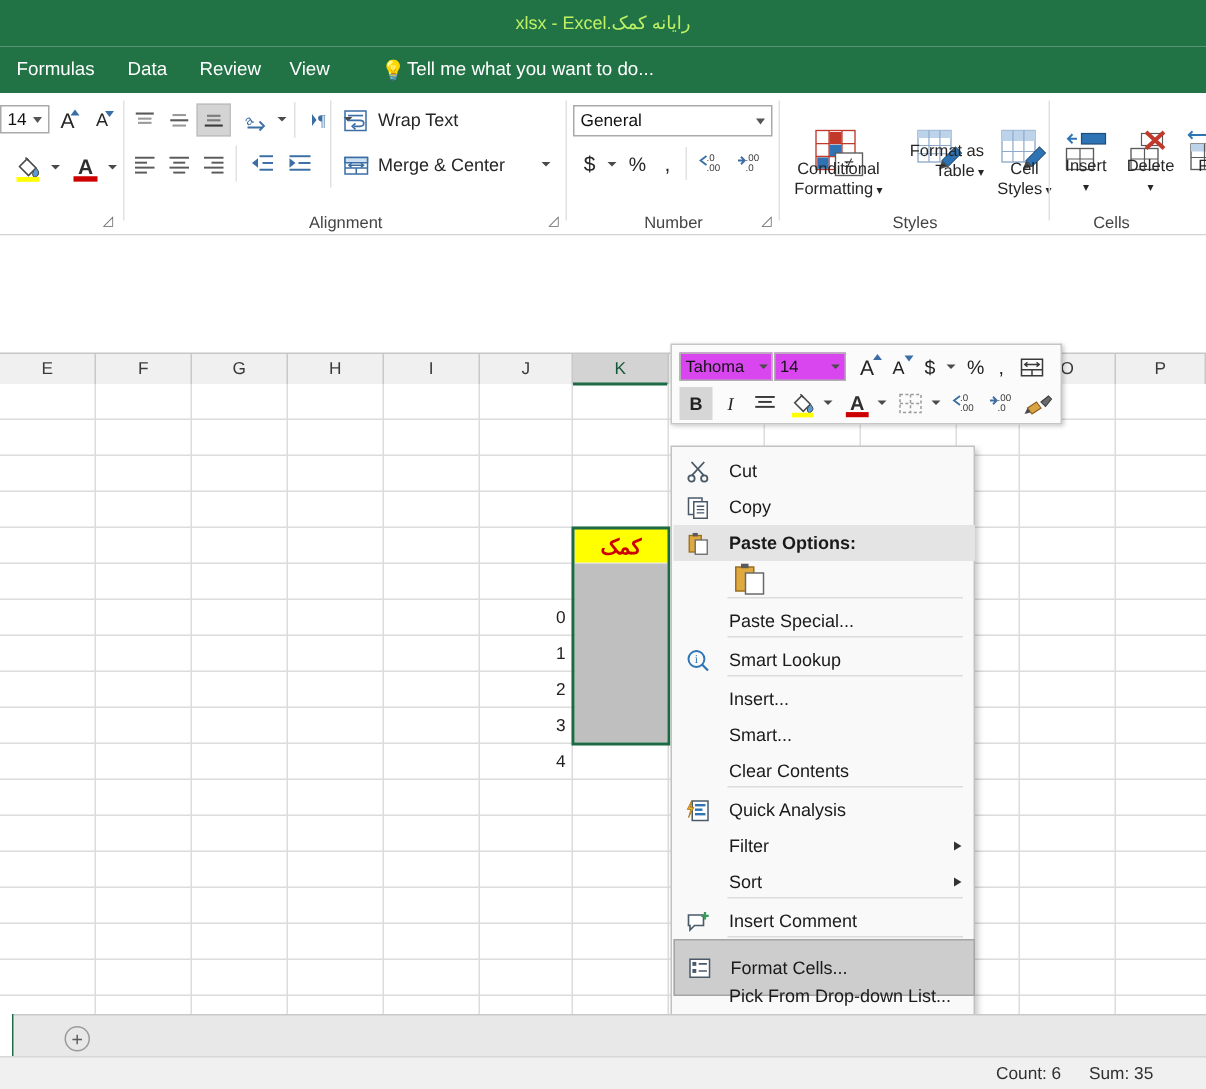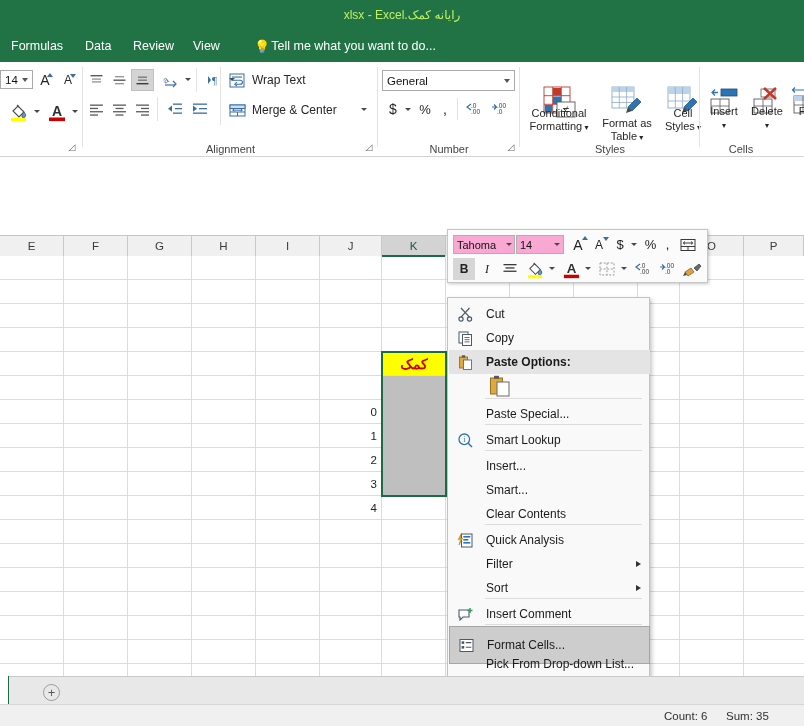--- a/index.html
+++ b/index.html
@@ -139,21 +139,21 @@
     position: absolute; left: 447px; top: 229px; width: 261px; height: 54px;
     background: #fbfbfb; border: 1px solid #c6c6c6;
     box-shadow: 1px 1px 3px rgba(0,0,0,0.22);
   }
   .mtbtn {
     position: absolute; display: flex; align-items: center; justify-content: center;
     font-size: 12px; color: #222; cursor: default; user-select: none;
   }
   .mtbtn.on { background: #d6d6d6; }
   .mtcombo {
-    position: absolute; background: #f9a8d4; border: 1px solid #b0b0b0;
+    position: absolute; background: #d946ef; border: 1px solid #b0b0b0;
     font-size: 11px; color: #111; display: flex; align-items: center;
     padding-left: 3px;
   }
 
   
   .ctxmenu {
     position: absolute; left: 447px; top: 297px; width: 203px; height: 429px;
     background: #f9f9f9; border: 1px solid #c2c2c2;
     box-shadow: 2px 2px 4px rgba(0,0,0,0.22);
   }
@@ -441,21 +441,21 @@
       </div>
 
       <div class="btn" style="left:76px; top:4px; width:60px; height:72px; flex-direction:column;">
         <svg width="36" height="34" viewBox="0 0 36 34">
           <rect x="3" y="2" width="22" height="21" fill="#ffffff" stroke="#8ea9c9" stroke-width="0.9"></rect>
           <rect x="3" y="2" width="22" height="5" fill="#bdd3ea"></rect>
           <path d="M10.3 2 v21 M17.6 2 v21 M3 12 h22 M3 17.5 h22" stroke="#8ea9c9" stroke-width="0.8"></path>
           <path d="M19 22 l9 -9 l4 4 l-9 9 z" fill="#2e74b5" stroke="#1f4e79" stroke-width="0.7"></path>
           <path d="M19 22 l-2 6 l6 -2 z" fill="#4a4a4a"></path>
         </svg>
-        <div class="biglabel" style="top:50px; left:0; width:100%;">
+        <div class="biglabel" style="top:28px; left:0; width:100%;text-align:right;">
           <span>Format as</span><br>
           <span>Table</span><span style="font-size:8px;"> ▾</span>
         </div>
       </div>
 
       <div class="btn" style="left:138px; top:4px; width:48px; height:72px; flex-direction:column;">
         <svg width="36" height="34" viewBox="0 0 36 34">
           <rect x="3" y="2" width="22" height="21" fill="#ffffff" stroke="#8ea9c9" stroke-width="0.9"></rect>
           <rect x="3" y="2" width="22" height="7" fill="#bdd3ea"></rect>
           <path d="M10.3 2 v21 M17.6 2 v21 M3 16 h22" stroke="#8ea9c9" stroke-width="0.8"></path>

